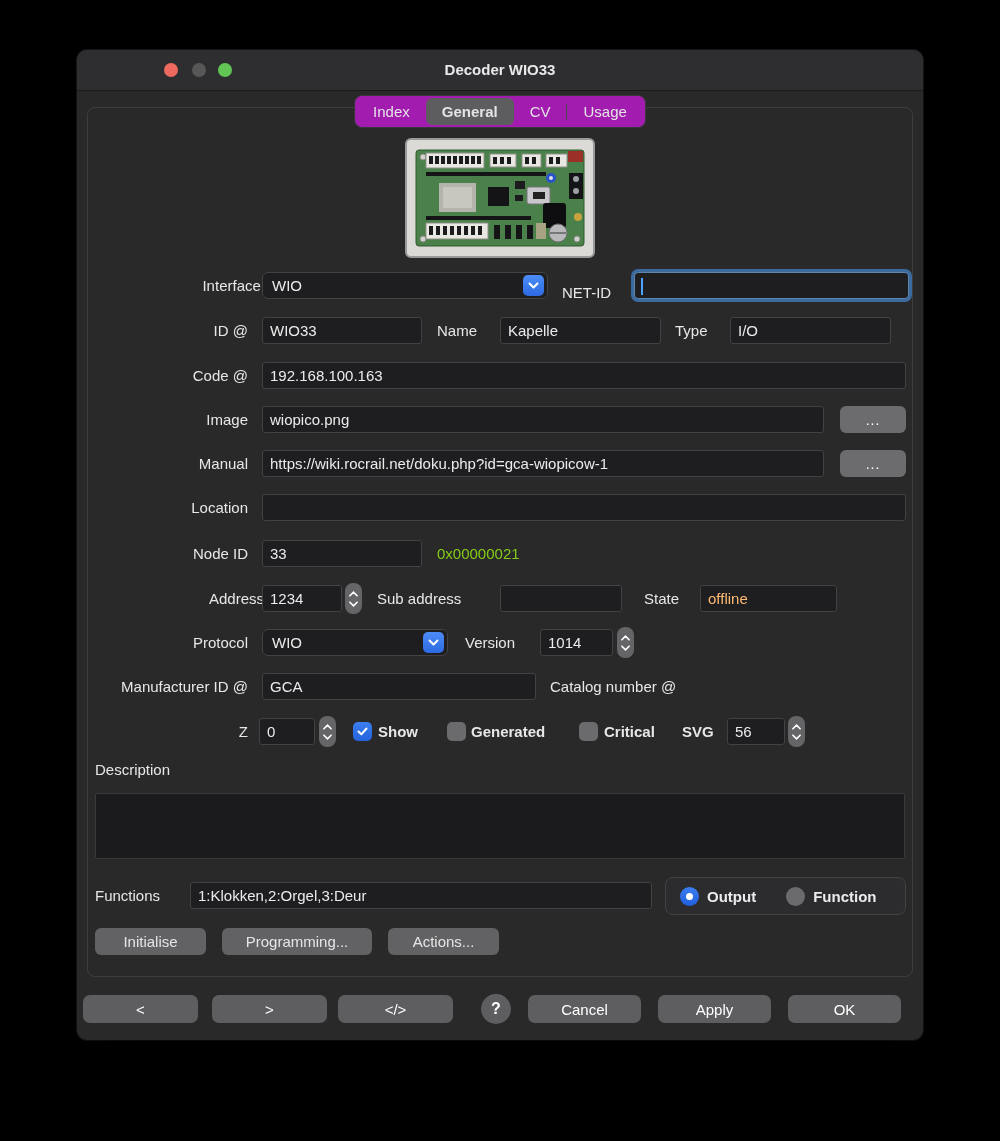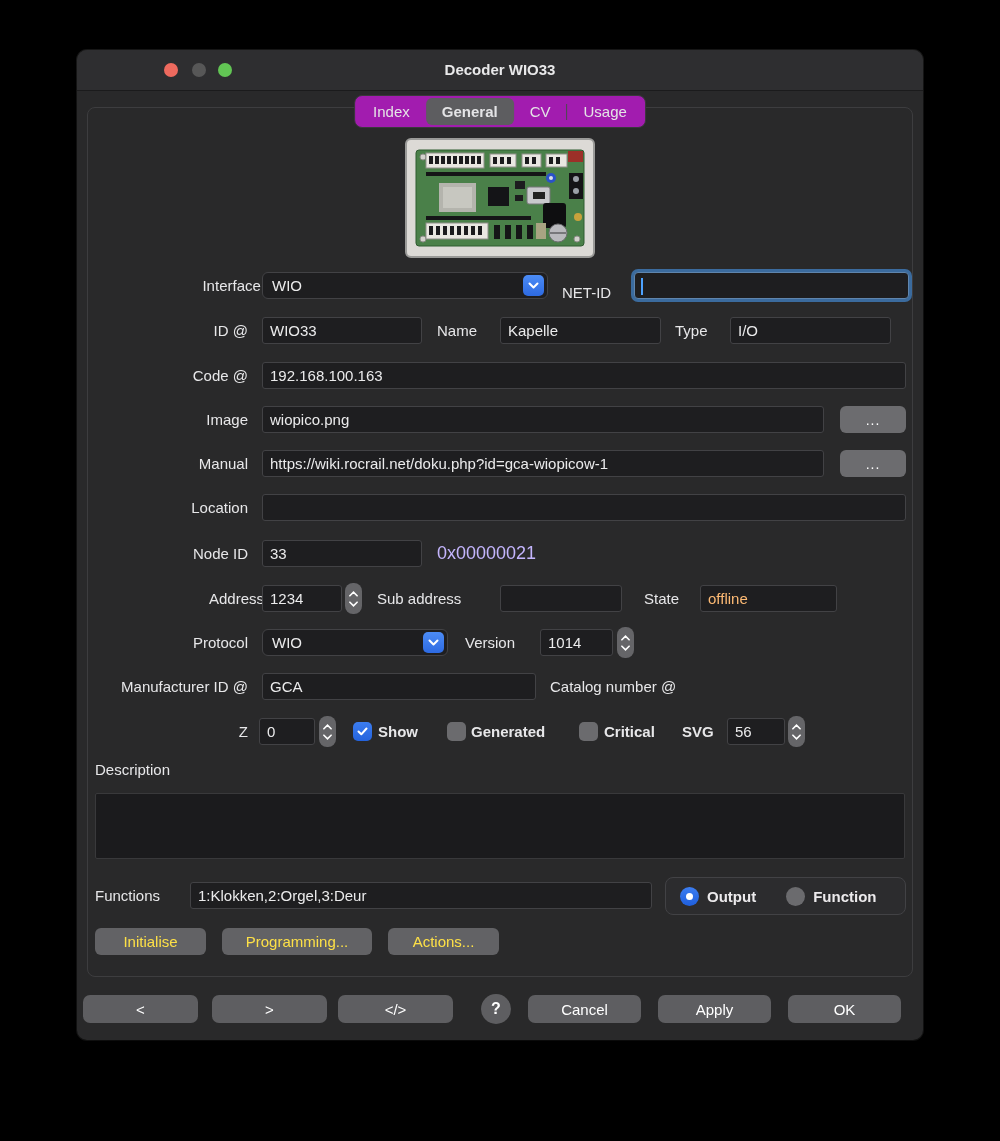--- a/index.html
+++ b/index.html
@@ -50,27 +50,27 @@
     justify-content:center;flex:0 0 auto;}
   .radio.on{background:linear-gradient(#3c7df0,#1f5fdd);}
   .radio .dot{width:7px;height:7px;border-radius:50%;background:#fff;}
   .radiogroup{position:absolute;left:588px;top:827px;width:241px;height:38px;border:1px solid #424245;
     border-radius:8px;background:#2c2c2e;box-sizing:border-box;display:flex;align-items:center;
     padding:0 14px;gap:8px;}
   .radiolabel{color:#eceaec;font-size:15px;font-weight:bold;margin-right:22px;}
   .desc{position:absolute;left:18px;top:743px;width:810px;height:66px;background:#1b1b1d;
     border:1px solid #39393b;border-radius:2px;box-sizing:border-box;resize:none;outline:none;
     color:#eee;font-family:inherit;}
-  .abtn{position:absolute;height:27px;background:#626265;border:none;border-radius:6px;color:#fde047;
+  .abtn{position:absolute;height:27px;background:#626265;border:none;border-radius:6px;color:#e5e5e5;
     font-size:15px;font-family:inherit;}
   .bbtn{position:absolute;top:945px;height:28px;background:#5e5e61;border:none;border-radius:7px;
     color:#fff;font-size:15px;font-family:inherit;}
   .help{position:absolute;left:404px;top:944px;width:30px;height:30px;border-radius:50%;
     background:#5e5e61;border:none;color:#fff;font-size:16px;font-weight:bold;font-family:inherit;}
-  .hex{position:absolute;color:#c4b5fd;font-size:18px;height:27px;line-height:27px;}
+  .hex{position:absolute;color:#84cc16;font-size:15px;height:27px;line-height:27px;}
 </style>
 </head>
 <body>
 
 <div class="window">
 
   <div class="titlebar">
     <span class="tl" style="left:87px;background:#ee6a5e;"></span>
     <span class="tl" style="left:115px;background:#575757;"></span>
     <span class="tl" style="left:141px;background:#62c554;"></span>

